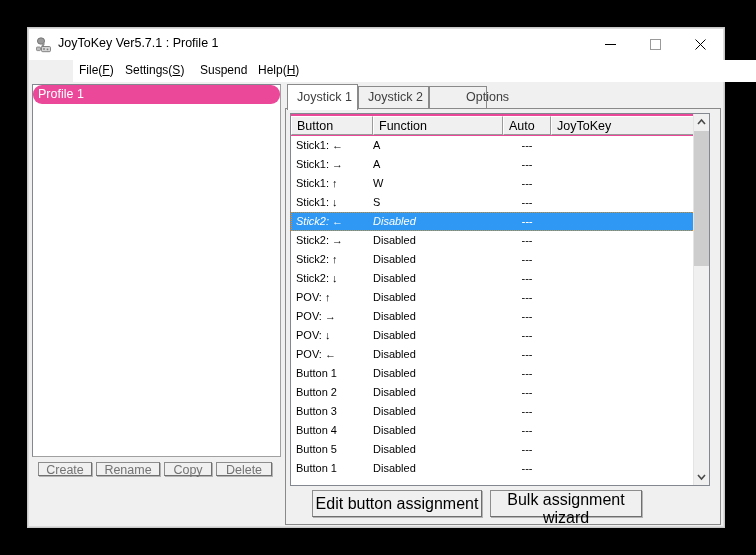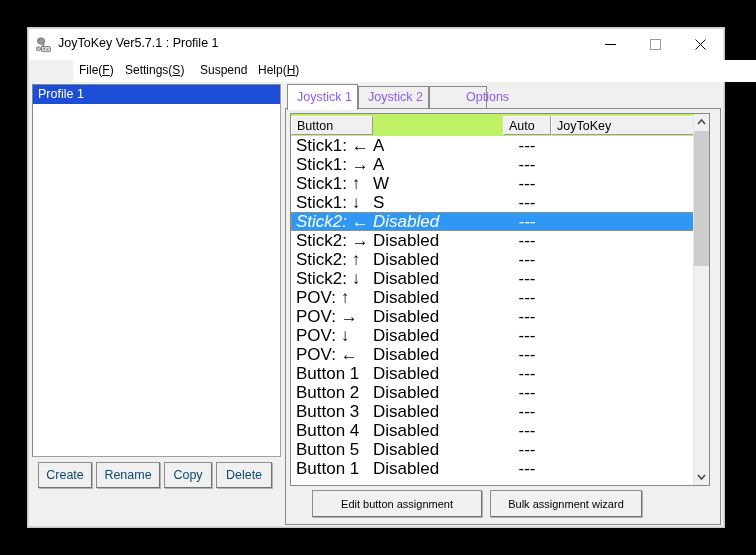--- a/index.html
+++ b/index.html
@@ -84,38 +84,39 @@
   .profile-row {
     height: 19px;
     line-height: 19px;
     padding-left: 5px;
     font-size: 12.5px;
     color: #000000;
     white-space: nowrap;
     cursor: default;
   }
   .profile-row.selected {
-    background: #1d4ed8;
+    background: #ec4899;
     color: #ffffff;
+    border-radius: 9px;
   }
   #profile-buttons {
     position: absolute; left: 0; top: 378px;
     width: 249px; height: 28px;
   }
   .pbtn {
     position: absolute; top: 0;
-    height: 26px;
+    height: 14px;
     background: #f0f0f0;
     border: 1px solid #8d8d8d;
     border-right-color: #707070;
     border-bottom-color: #707070;
     box-shadow: 1px 1px 0 0 #b4b4b4;
     font-family: "Liberation Sans", sans-serif;
     font-size: 12.5px;
-    color: #0c4a6e;
+    color: #737373;
     padding: 0;
     cursor: default;
     box-sizing: border-box;
   }
 
   
   #right-panel {
     position: absolute;
     left: 256px; top: 55px;
     width: 436px; height: 441px;
@@ -123,21 +124,21 @@
   #tabstrip {
     position: absolute; left: 0; top: 0;
     height: 24px; width: 100%;
   }
   .tab {
     position: absolute; top: 2px;
     height: 22px;
     line-height: 21px;
     padding: 0 9px;
     font-size: 12.5px;
-    color: #8b5cf6;
+    color: #404040;
     background: #f0f0f0;
     border: 1px solid #8a8a8a;
     border-bottom: none;
     box-sizing: border-box;
     white-space: nowrap;
     cursor: default;
   }
   .tab.active {
     top: 0px;
     height: 26px;
@@ -161,21 +162,21 @@
     position: absolute; left: 4px; top: 4px;
     width: 420px; height: 373px;
     background: #ffffff;
     border: 1px solid #828790;
     box-sizing: border-box;
     overflow: hidden;
   }
   #grid-header {
     position: absolute; left: 0; top: 0;
     width: 100%; height: 22px;
-    background: #bef264;
+    background: #ec4899;
     box-sizing: border-box;
   }
   .hcell {
     position: absolute; top: 2px;
     height: 19px;
     line-height: 18px;
     font-size: 12.5px;
     color: #000000;
     background: #f0f0f0;
     border: 1px solid #ffffff;
@@ -188,21 +189,21 @@
     cursor: default;
   }
   #grid-rows {
     position: absolute; left: 0; top: 22px;
     width: 404px;
   }
   .grow {
     position: relative;
     height: 19px;
     line-height: 19px;
-    font-size: 17px;
+    font-size: 11px;
     color: #000000;
     white-space: nowrap;
     cursor: default;
   }
   .grow.selected {
     background: #2f98f5;
     color: #ffffff;
     outline: 1px dotted #d98e22;
     outline-offset: -1px;
     font-style: italic;
@@ -242,21 +243,21 @@
   }
   .abtn {
     position: absolute; top: 0;
     height: 27px;
     background: #f0f0f0;
     border: 1px solid #8d8d8d;
     border-right-color: #6f6f6f;
     border-bottom-color: #6f6f6f;
     box-shadow: 1px 1px 0 0 #b4b4b4;
     font-family: "Liberation Sans", sans-serif;
-    font-size: 11px;
+    font-size: 16px;
     color: #000000;
     padding: 0;
     cursor: default;
     box-sizing: border-box;
   }
 </style>
 </head>
 <body>
 
 <div id="window">
@@ -315,20 +316,21 @@
     <div id="tabstrip">
         <div class="tab active" style="left: 2px; width: 71px;">Joystick 1</div>
         <div class="tab" style="left: 73px; width: 71px;">Joystick 2</div>
         <div class="tab" style="left: 144px; width: 58px; padding-left: 36px;">Options</div>
       </div>
     <div id="tabbody">
 
       <div id="grid-wrap">
         <div id="grid-header">
             <div class="hcell" style="left: 0px; width: 82px;">Button</div>
+            <div class="hcell" style="left: 82px; width: 130px;">Function</div>
             <div class="hcell" style="left: 212px; width: 48px;">Auto</div>
             <div class="hcell" style="left: 260px; width: 144px;">JoyToKey</div>
           </div>
         <div id="grid-rows">
             <div class="grow">
               <span class="c-button">Stick1: ←</span>
               <span class="c-func">A</span>
               <span class="c-auto">---</span>
               <span class="c-comment"></span>
             </div>

